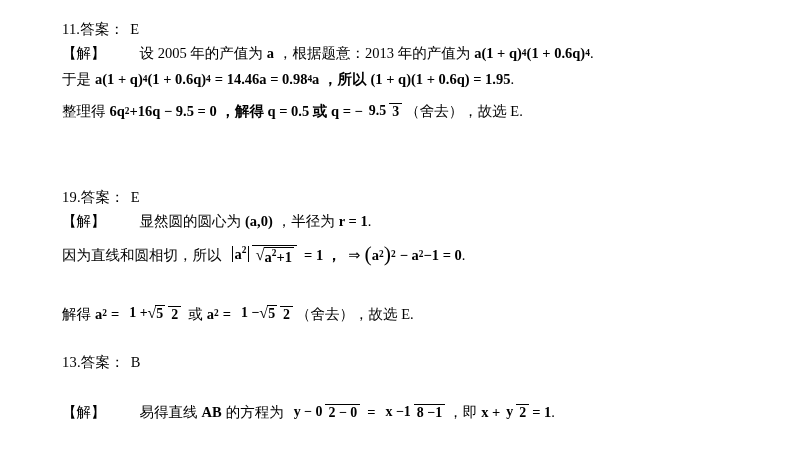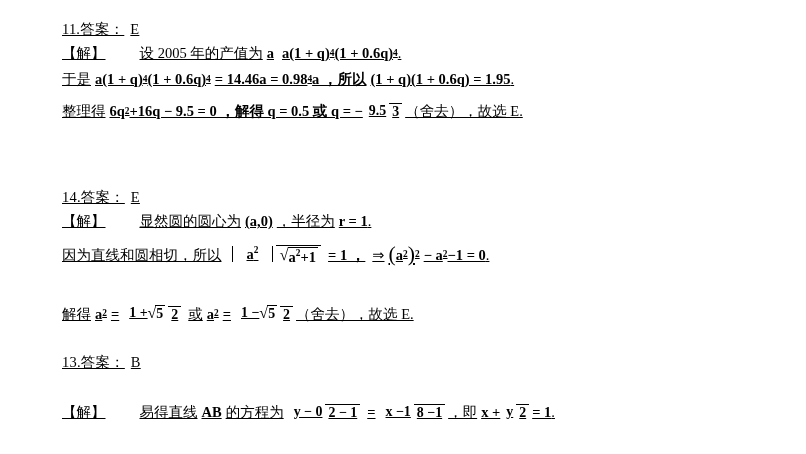--- a/index.html
+++ b/index.html
@@ -23,21 +23,20 @@
   .block {
     position: absolute;
     left: 62px;
   }
   .line {
     display: flex;
     align-items: center;
     white-space: nowrap;
     font-size: 14.5px;
     line-height: 1.0;
-    text-decoration: underline;
   }
   .ans-line {
     font-size: 14.5px;
     letter-spacing: 0.2px;
   }
   .ans-line .num {
     font-family: "Liberation Serif", serif;
   }
   .ans-line .letter {
     font-family: "Liberation Serif", serif;
@@ -76,21 +75,21 @@
     padding: 0 3px 1px 3px;
   }
   .frac .den-part {
     border-top: 1.2px solid #000;
     padding: 1px 3px 0 3px;
   }
   
   .abs {
     border-left: 1.2px solid #000;
     border-right: 1.2px solid #000;
-    padding: 0 14px;
+    padding: 0 2px;
     font-weight: bold;
   }
   
   .sqrt {
     display: inline-flex;
     align-items: stretch;
     vertical-align: middle;
   }
   .sqrt .radsign {
     font-size: 1.15em;
@@ -123,20 +122,21 @@
   </div>
 
   <div class="block" style="top: 46px;">
     <div class="line">
       <span class="jie">【解】</span>
       <span class="indent"></span>
       <span>设 2005 年的产值为</span>
         <span class="sp-s"></span>
         <span class="mi">a</span>
         <span class="sp-s"></span>
+        <span>，根据题意：2013 年的产值为</span>
         <span class="sp-s"></span>
         <span class="mi">a(1 + q)</span>
         <sup class="exp">4</sup>
         <span class="mi">(1 + 0.6q)</span>
         <sup class="exp">4</sup>
         <span>.</span>
     </div>
   </div>
 
   <div class="block" style="top: 72px;">
@@ -167,21 +167,21 @@
         <span class="frac bold">
           <span class="num-part">9.5</span>
           <span class="den-part">3</span>
         </span>
         <span>（舍去），故选 E.</span>
     </div>
   </div>
 
   <div class="block" style="top: 190px;">
     <div class="line ans-line">
-      <span class="num">14.答案：</span>
+      <span class="num">19.答案：</span>
         <span class="letter">E</span>
     </div>
   </div>
 
   <div class="block" style="top: 214px;">
     <div class="line">
       <span class="jie">【解】</span>
       <span class="indent"></span>
       <span>显然圆的圆心为</span>
         <span class="sp-s"></span>
@@ -270,21 +270,21 @@
       <span class="jie">【解】</span>
       <span class="indent"></span>
       <span>易得直线</span>
         <span class="sp-s"></span>
         <span class="mi" style="text-decoration: none;">AB</span>
         <span class="sp-s"></span>
         <span>的方程为</span>
         <span class="sp-s"></span>
       <span class="frac bold">
         <span class="num-part">y − 0</span>
-        <span class="den-part">2 − 1</span>
+        <span class="den-part">2 − 0</span>
       </span>
       <span class="sp-s"></span>
         <span class="mi">=</span>
         <span class="sp-s"></span>
       <span class="frac bold">
         <span class="num-part">x −1</span>
         <span class="den-part">8 −1</span>
       </span>
       <span>，即</span>
         <span class="sp-s"></span>

